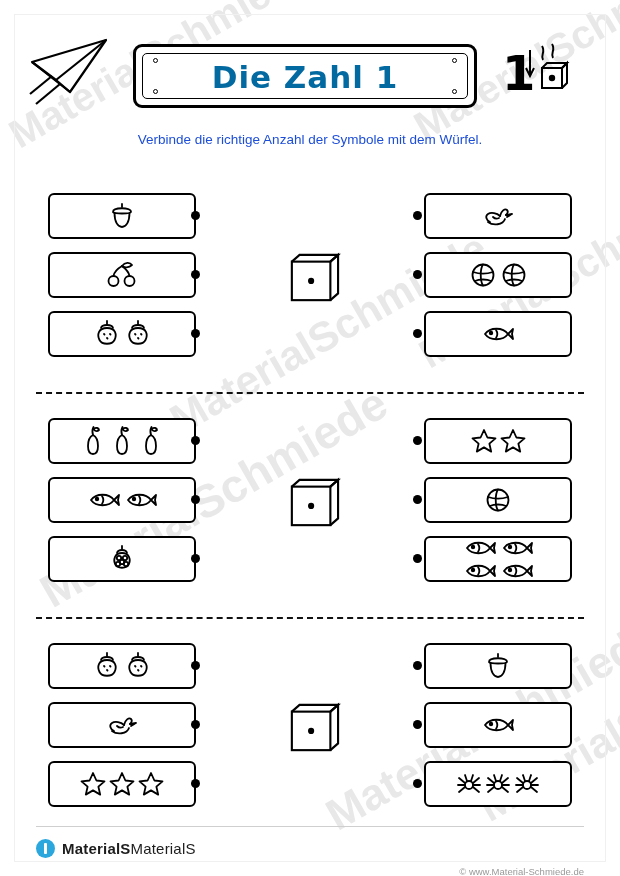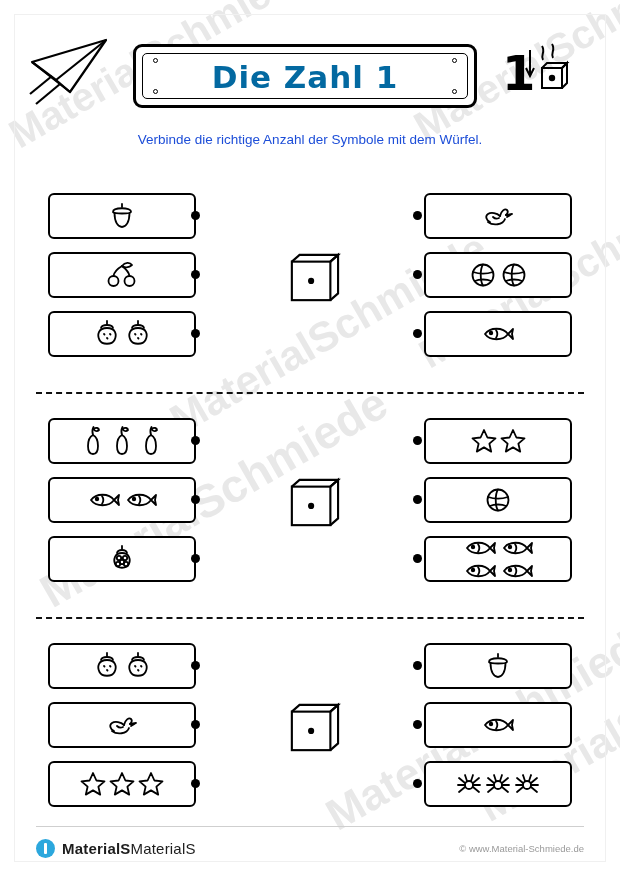--- a/index.html
+++ b/index.html
@@ -156,21 +156,21 @@
   }
   .logo-mark:after {
     content: "";
     position: absolute; left: 8px; top: 4px;
     width: 3px; height: 11px; background: #fff;
     border-radius: 1px;
   }
   .logo-text { font-size: 15px; color: #1d1d1d; font-weight: bold; letter-spacing: .2px;}
   .logo-text .thin { font-weight: normal; }
   .copyright {
-    position: absolute; right: 36px; top: 843px;
+    position: absolute; right: 36px; top: 866px;
     font-size: 9.5px; color: #9a9a9a;
     z-index: 3;
   }
   svg { display: block; overflow: visible; }
 </style>
 </head>
 <body>
 
 <div class="page">
 

